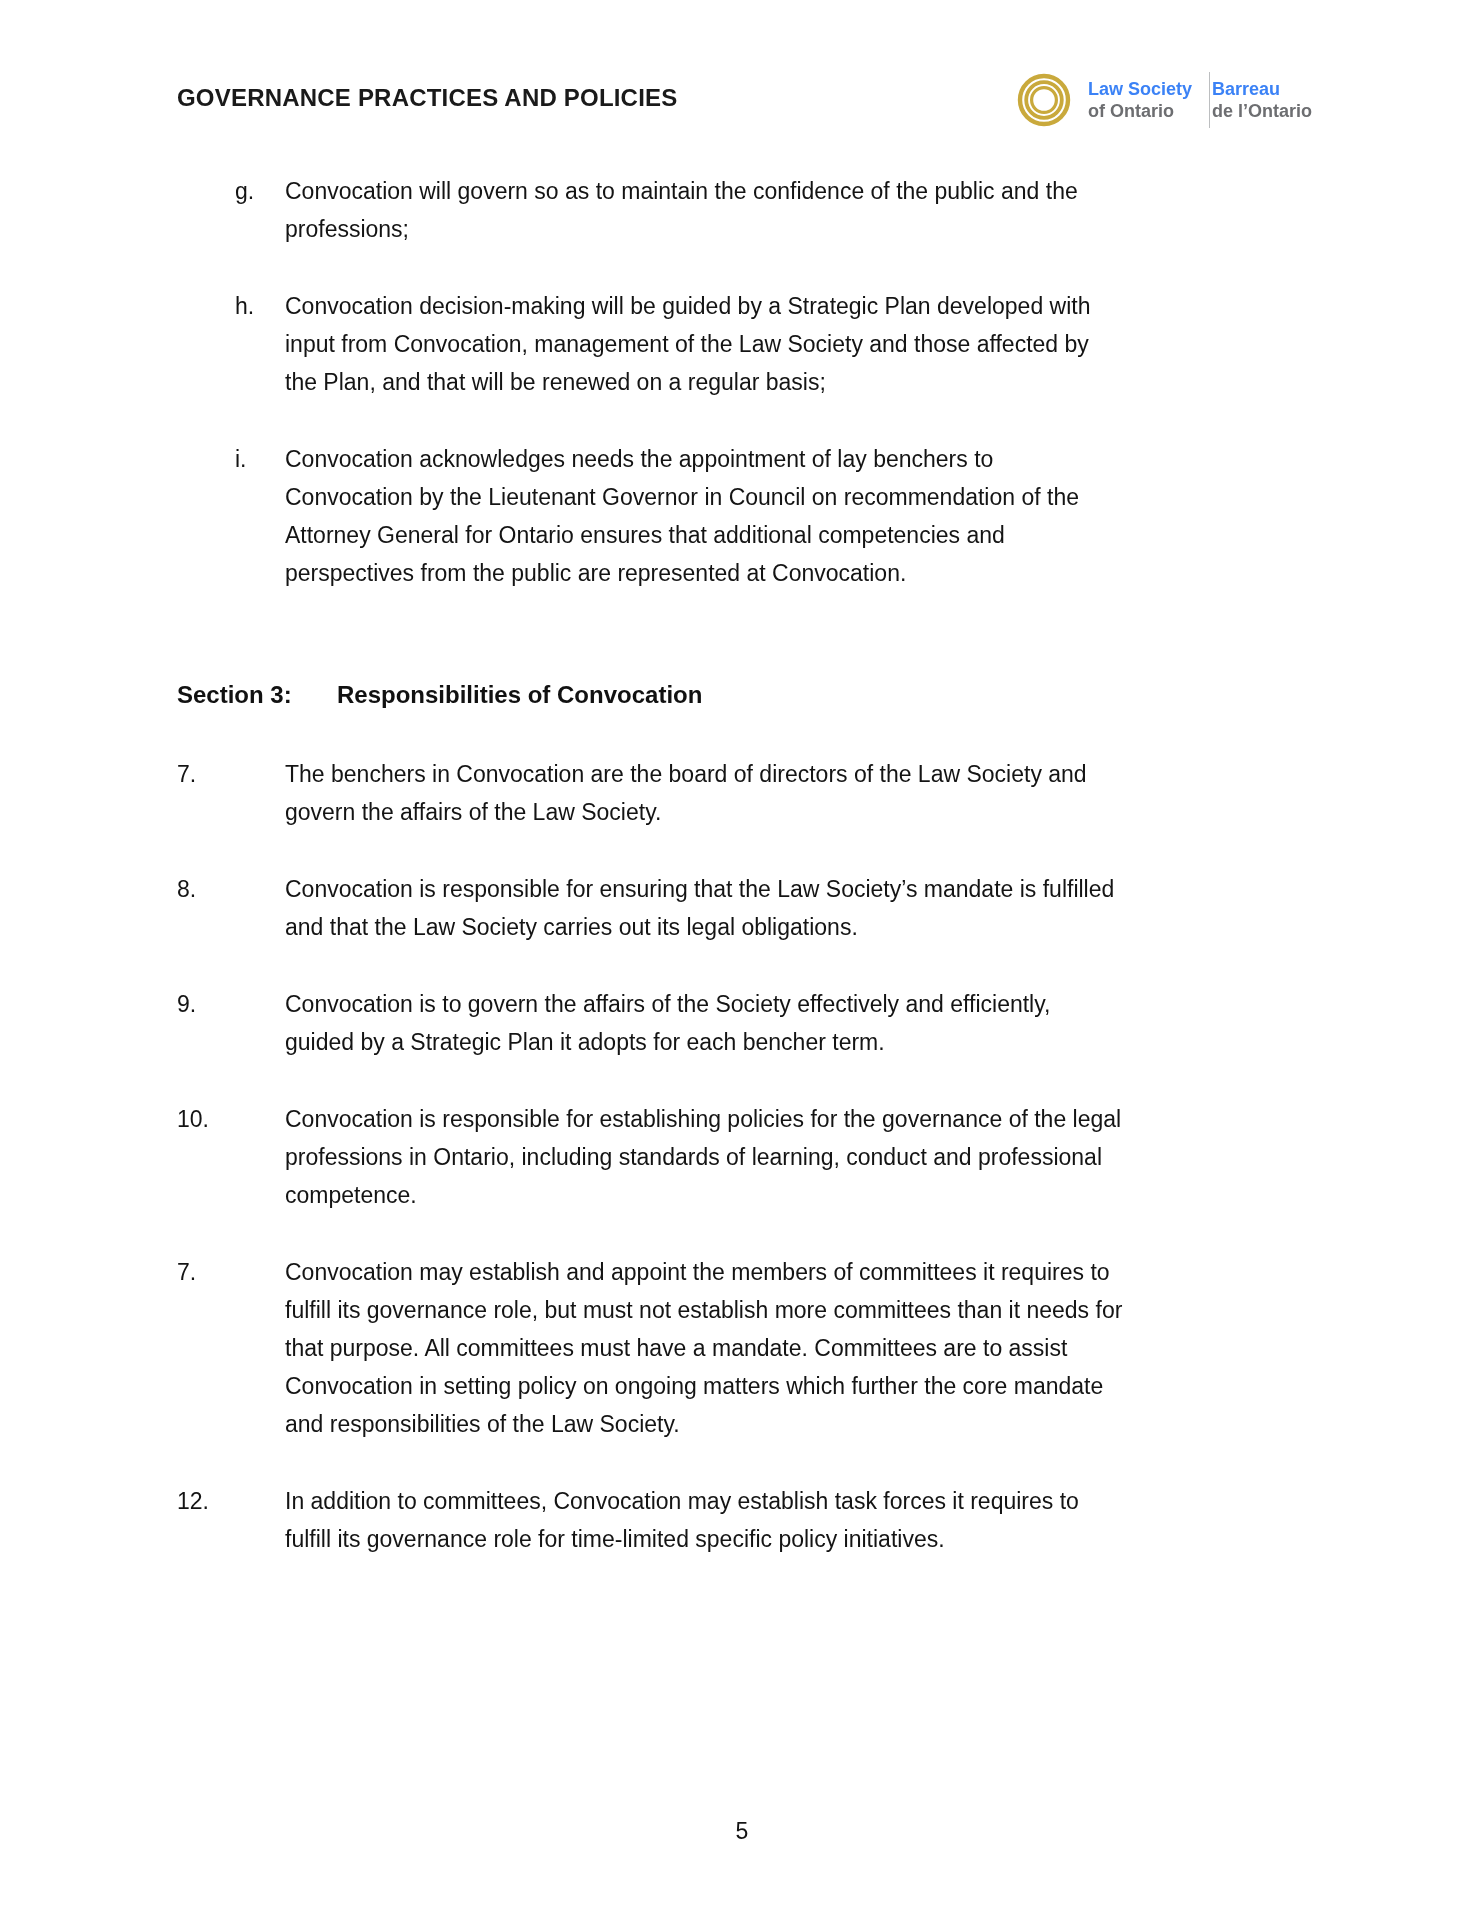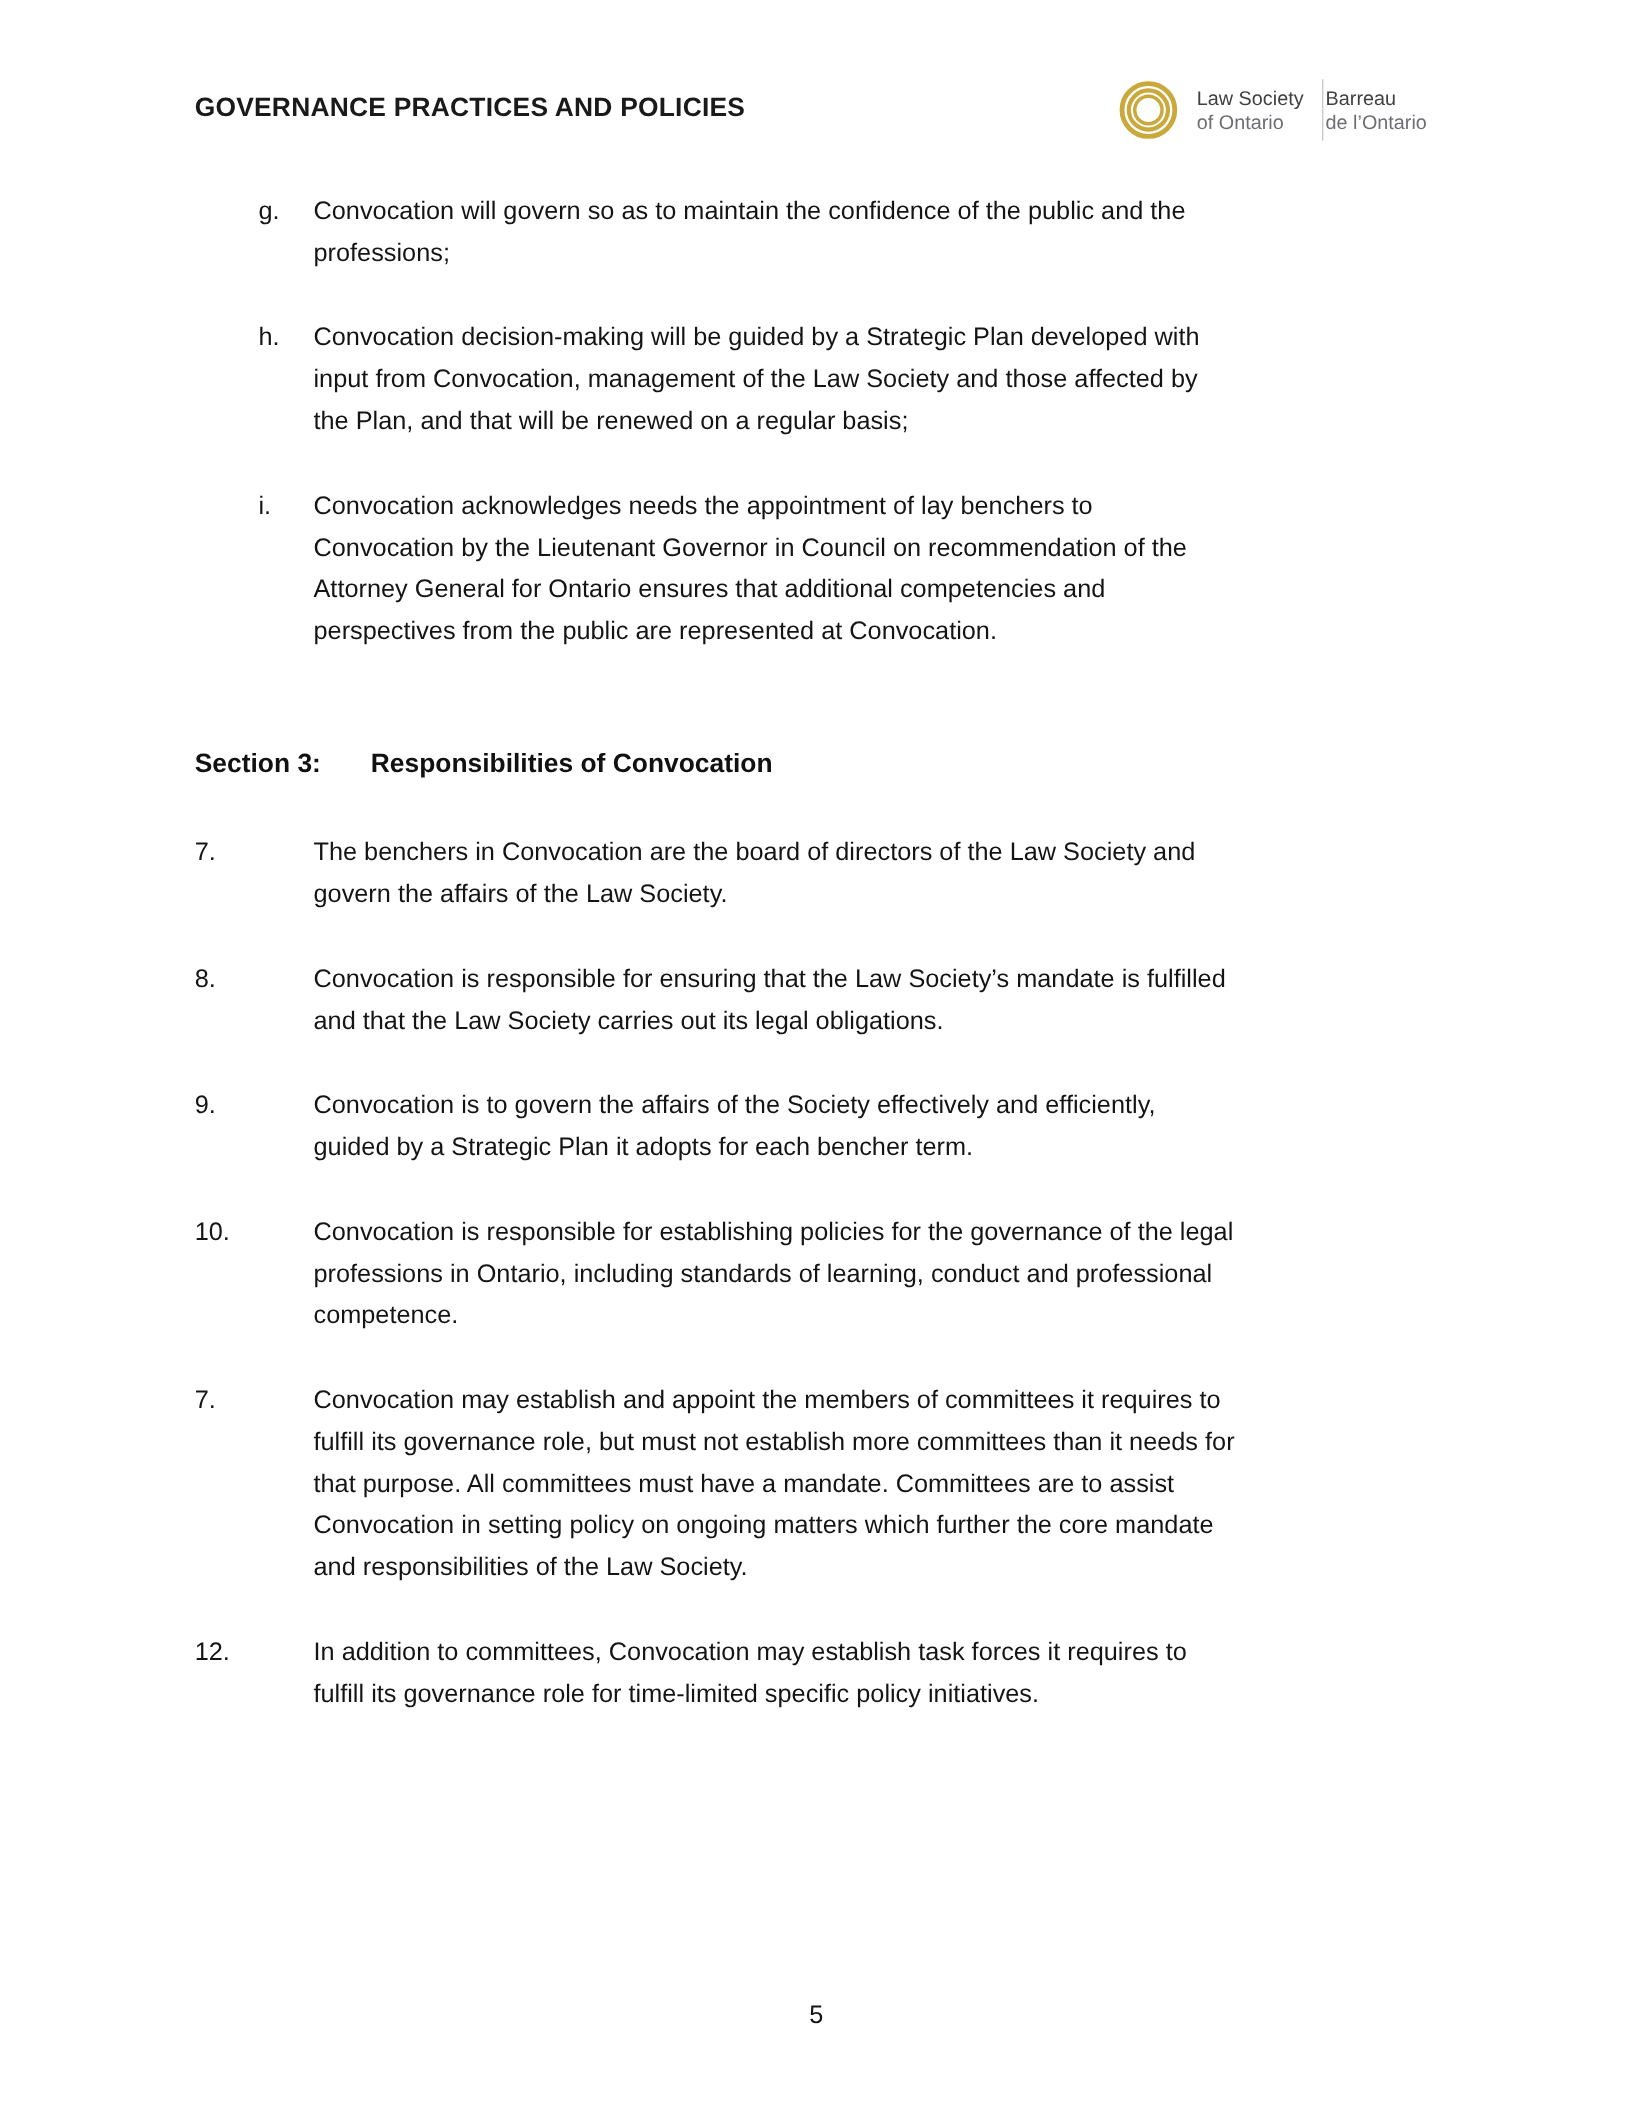--- a/index.html
+++ b/index.html
@@ -34,30 +34,31 @@
     left: 1016px;
     top: 72px;
     display: flex;
     align-items: center;
   }
   .logo-rings { display: block; }
   .logo-text-en { margin-left: 16px; }
   .logo-text-fr { margin-left: 2px; }
   .logo-line-bold {
     font-size: 18px;
-    font-weight: normal;
-    color: #404040;
+    font-weight: bold;
+    color: #3b82f6;
     line-height: 22px;
     white-space: nowrap;
   }
   .logo-line-light {
     font-size: 18px;
     color: #6d6e71;
     line-height: 22px;
     white-space: nowrap;
+    font-weight: bold;
   }
   .logo-divider {
     width: 1px;
     height: 56px;
     background: #bcbec0;
     margin-left: 17px;
   }
 
   
   .content {

